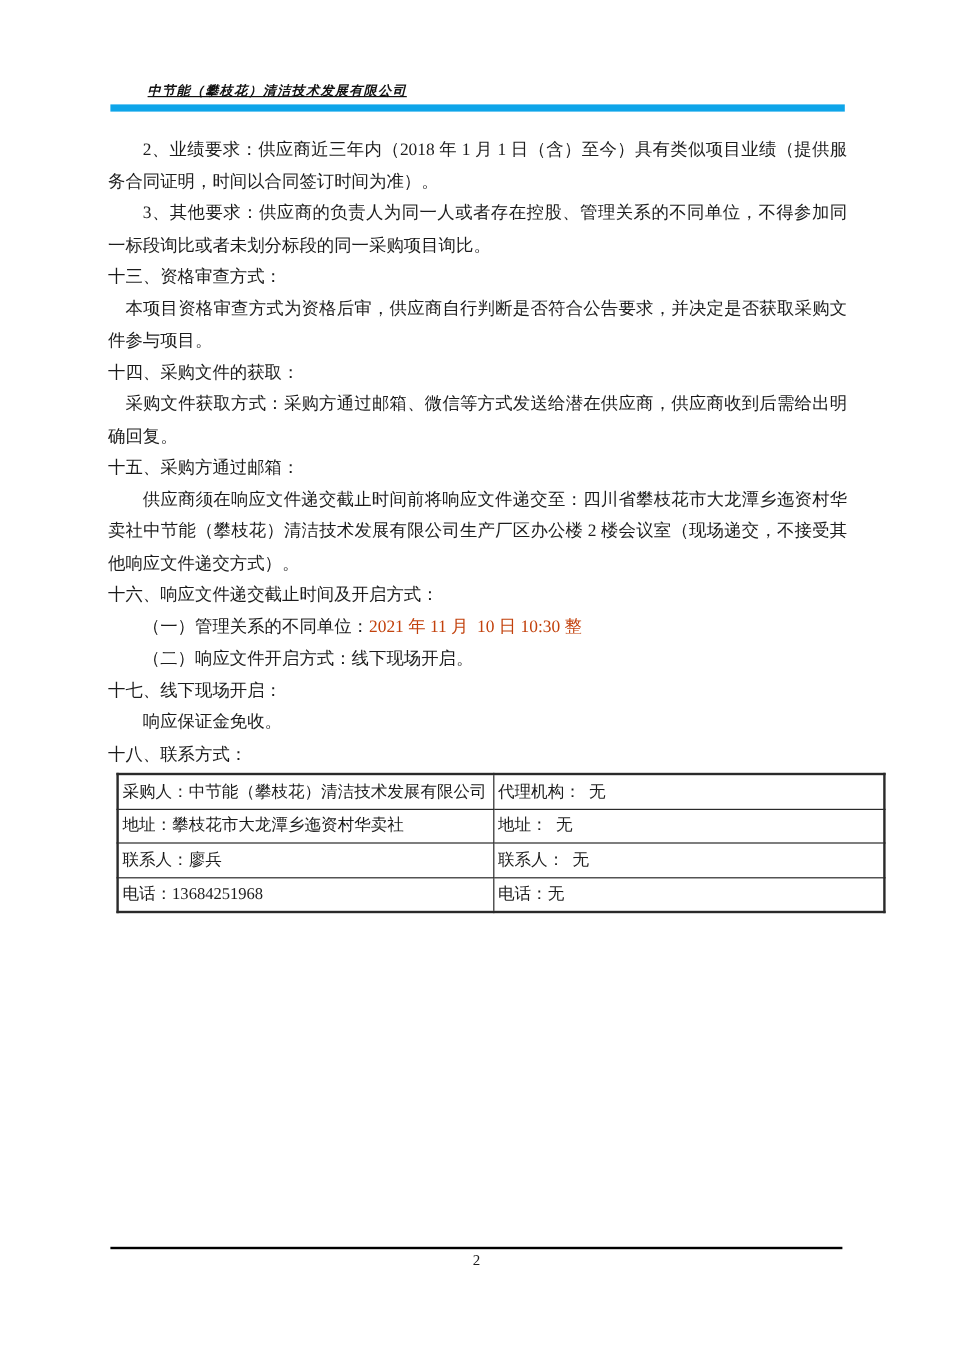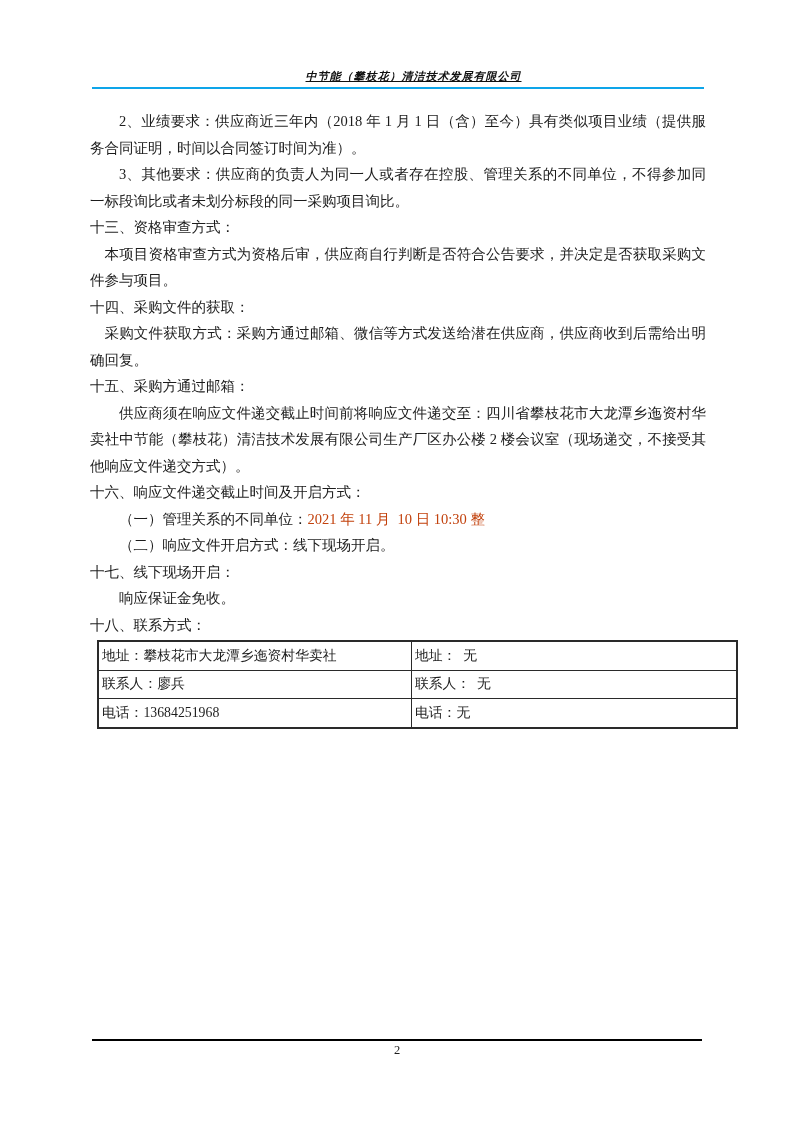--- a/index.html
+++ b/index.html
@@ -13,23 +13,22 @@
     height: 1123px;
     background: #ffffff;
     overflow: hidden;
     font-family: "Liberation Serif", "DejaVu Serif", serif;
     color: #1c1c1c;
   }
   
   .page-header {
     margin: 66px 0 0 92px;
     width: 612px;
-    border-bottom: 2px solid #0ea5e9;
+    border-bottom: 6px solid #0ea5e9;
     padding-bottom: 3px;
-    text-align: center;
   }
   .company-name {
     display: inline-block;
     margin-left: 31px;
     font-size: 11px;
     font-weight: bold;
     font-style: italic;
     text-decoration: underline;
     letter-spacing: 1px;
     color: #111111;
@@ -102,20 +101,24 @@
     <p class="heading">十六、响应文件递交截止时间及开启方式：</p>
     <p class="indent-2"><span>（一）管理关系的不同单位：</span><span class="red">2021 年 11 月  10 日 10:30 整</span></p>
     <p class="indent-2">（二）响应文件开启方式：线下现场开启。</p>
     <p class="heading">十七、线下现场开启：</p>
     <p class="indent-2">响应保证金免收。</p>
     <p class="heading">十八、联系方式：</p>
 
     <table class="contact-table">
       <tbody>
         <tr>
+          <td class="col-left">采购人：中节能（攀枝花）清洁技术发展有限公司</td>
+          <td class="col-right">代理机构：  无</td>
+        </tr>
+        <tr>
           <td class="col-left">地址：攀枝花市大龙潭乡迤资村华卖社</td>
           <td class="col-right">地址：  无</td>
         </tr>
         <tr>
           <td class="col-left">联系人：廖兵</td>
           <td class="col-right">联系人：  无</td>
         </tr>
         <tr>
           <td class="col-left">电话：13684251968</td>
           <td class="col-right">电话：无</td>

